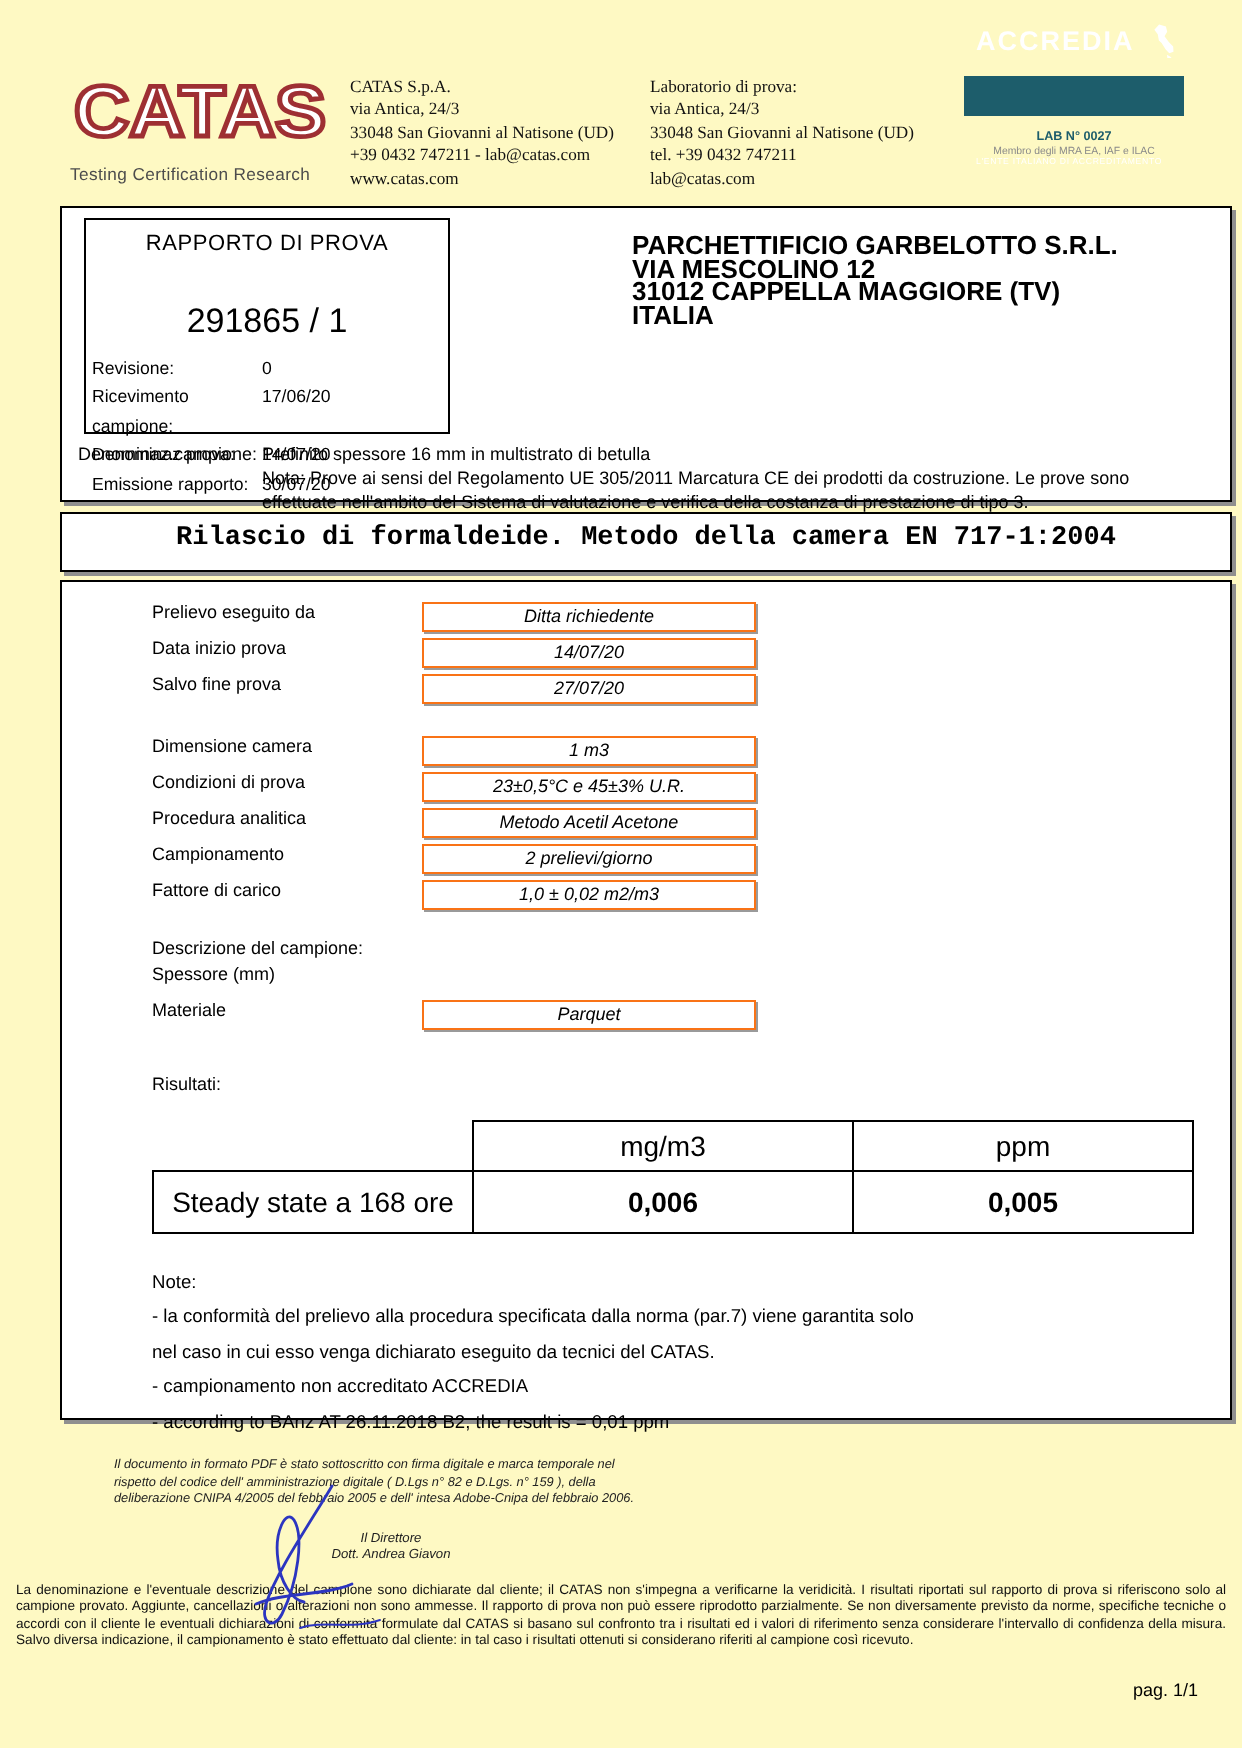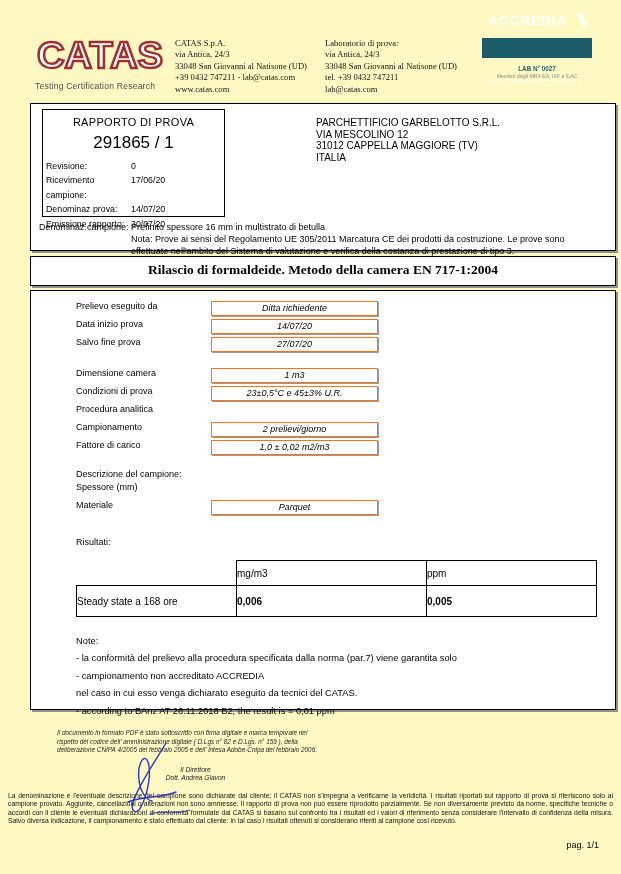--- a/index.html
+++ b/index.html
@@ -29,43 +29,43 @@
 
   
   .obox { position:absolute; left:30px; width:586px; background:#fff; border:1.5px solid #000; box-shadow:2px 2px 0 #8f8f8f; }
   .box1 { top:103px; height:148px; }
   .box2 { top:256px; height:30px; text-align:center; }
   .box3 { top:290px; height:420px; }
 
   
   .report-box { position:absolute; left:11px; top:5px; width:183px; height:108px; border:1.5px solid #000; }
   .report-title { text-align:center; font-size:11px; letter-spacing:.3px; margin-top:6px; }
-  .report-number { text-align:center; font-size:17px; margin-top:5px; margin-bottom:6px; }
+  .report-number { text-align:center; font-size:17px; margin-top:23px; margin-bottom:6px; }
   .report-row { display:flex; font-size:8.8px; line-height:14.4px; padding-left:3px; }
   .report-row .lbl { width:85px; }
-  .client-block { position:absolute; left:285px; top:13px; font-size:10px; line-height:11.6px; }
+  .client-block { position:absolute; left:285px; top:13px; font-size:13px; line-height:11.6px;font-weight:bold; }
   .sample-row { position:absolute; left:8px; top:118px; display:flex; font-size:9px; line-height:11.8px; }
   .sample-row .lbl { width:92px; }
   .sample-row .val { width:472px; }
 
   
-  .test-title { font-family:Liberation Serif, serif; font-weight:bold; font-size:13.5px; padding-top:5px; }
+  .test-title { font-family:Liberation Mono, monospace; font-weight:bold; font-size:13.5px; padding-top:5px; }
 
   
   .box3-inner { padding:10px 0 0 45px; }
   .field-row { display:flex; height:18px; }
   .field-row .flbl { width:135px; font-size:9px; }
   .vbox {
     width:167px; height:15px; border:1px solid #f97316; box-shadow:1px 1px 0 #9a9a9a;
     font-size:9px; text-align:center; line-height:13px;font-style:italic;
   }
   .grp-gap { height:13px; }
   .sec-head { font-size:9px; height:16px; display:flex; align-items:center; }
   .results { border-collapse:collapse; margin-top:10px; }
-  .results td { border:1.5px solid #000; text-align:left; font-size:10px; }
+  .results td { border:1.5px solid #000; text-align:center; font-size:14px; }
   .results .c0 { width:160px; }
   .results .c1 { width:190px; }
   .results .c2 { width:170px; }
   .results tr.hdr td { height:25px; }
   .results tr.dat td { height:31px; }
   .results td.noborder { border:none; }
   .results .bold { font-weight:bold; }
   .notes { margin-top:16px; font-size:9.3px; line-height:17.4px; }
 
   
@@ -187,20 +187,21 @@
       <div class="field-row">
         <span class="flbl">Dimensione camera</span>
         <span class="vbox">1 m3</span>
       </div>
       <div class="field-row">
         <span class="flbl">Condizioni di prova</span>
         <span class="vbox">23±0,5°C e 45±3% U.R.</span>
       </div>
       <div class="field-row">
         <span class="flbl">Procedura analitica</span>
+        <span class="vbox">Metodo Acetil Acetone</span>
       </div>
       <div class="field-row">
         <span class="flbl">Campionamento</span>
         <span class="vbox">2 prelievi/giorno</span>
       </div>
       <div class="field-row">
         <span class="flbl">Fattore di carico</span>
         <span class="vbox">1,0 ± 0,02 m2/m3</span>
       </div>
 
@@ -230,22 +231,22 @@
           <td class="c0">Steady state a 168 ore</td>
           <td class="c1 bold">0,006</td>
           <td class="c2 bold">0,005</td>
         </tr>
       </tbody>
         </table>
 
       <div class="notes">
         <div>Note:</div>
         <div>- la conformità del prelievo alla procedura specificata dalla norma (par.7) viene garantita solo</div>
+        <div>nel caso in cui esso venga dichiarato eseguito da tecnici del CATAS.</div>
         <div>- campionamento non accreditato ACCREDIA</div>
-        <div>nel caso in cui esso venga dichiarato eseguito da tecnici del CATAS.</div>
         <div>- according to BAnz AT 26.11.2018 B2, the result is = 0,01 ppm</div>
       </div>
     </div>
   </div>
 
   <div class="digital-note">Il documento in formato PDF è stato sottoscritto con  firma digitale e marca temporale nel rispetto del codice dell' amministrazione digitale ( D.Lgs n° 82 e D.Lgs. n° 159 ), della deliberazione CNIPA 4/2005 del febbraio 2005  e  dell' intesa Adobe-Cnipa del febbraio 2006.</div>
 
   <svg class="sig-svg" width="80" height="78" viewBox="0 0 80 78">
     <g fill="none" stroke="#2c35c0" stroke-width="1.4" stroke-linecap="round">
       <path d="M50,3 C40,20 22,46 17,62 C14,72 21,75 25,67 C33,51 36,28 31,20 C27,14 21,26 23,40 C24,51 30,60 36,61"></path>

